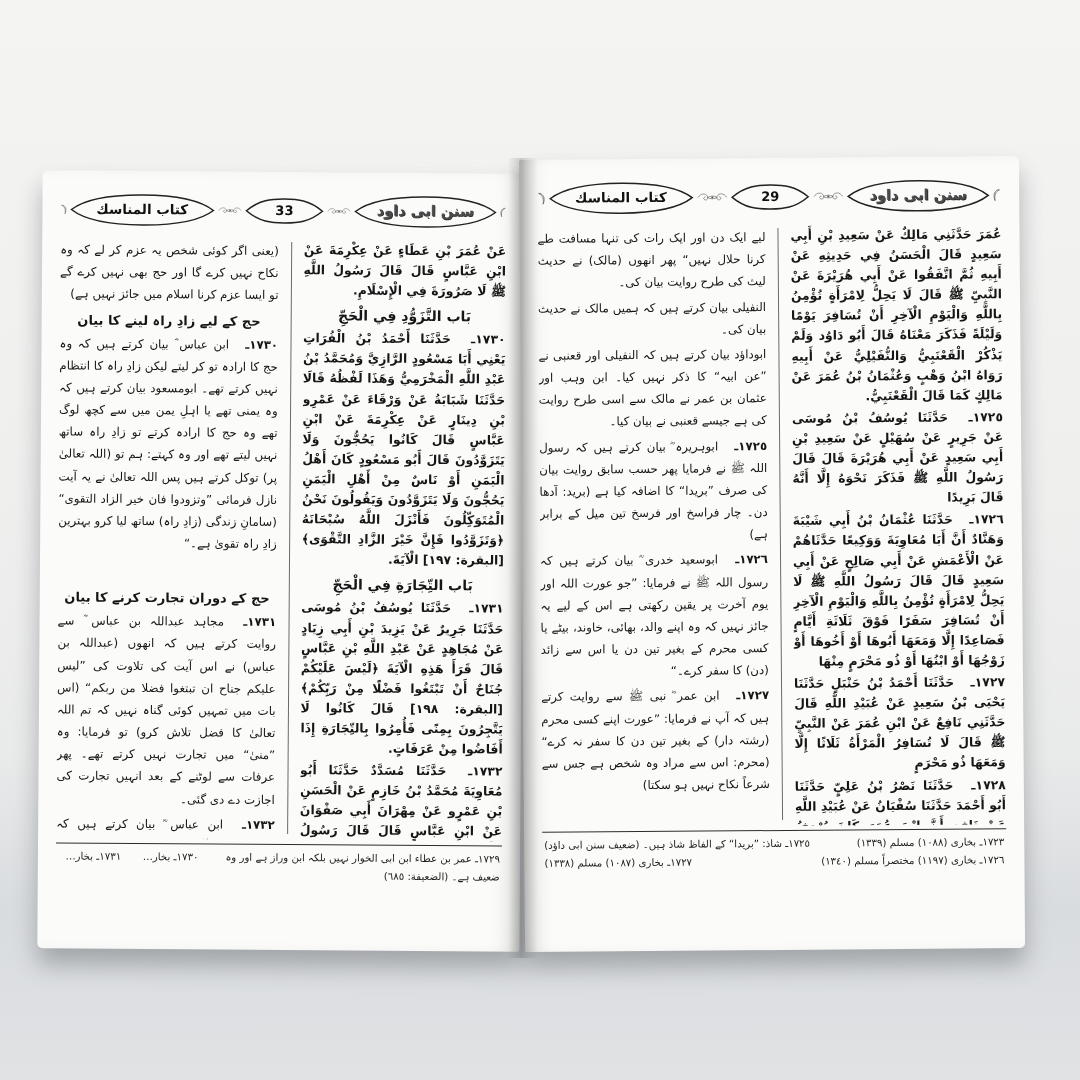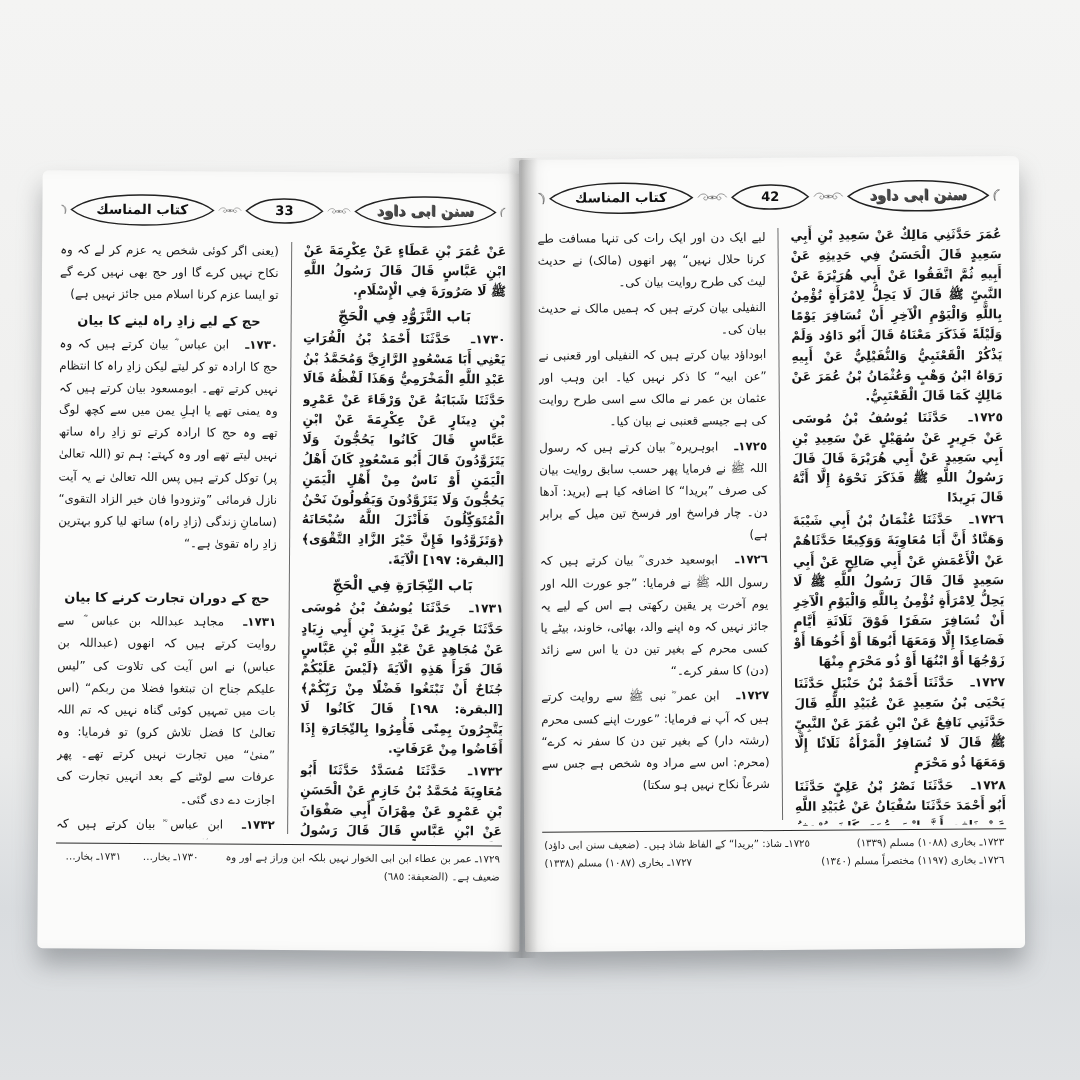--- a/index.html
+++ b/index.html
@@ -146,21 +146,21 @@
         <span class="cart-label">سنن ابی داود</span>
       </div>
       <svg class="flourish" width="66" height="26" viewBox="0 0 72 26">
           <path d="M4,13 C10,3 21,3 25,10 C28,15 24,20 19,18 C15,16 17,11 21,12 M68,13 C62,3 51,3 47,10 C44,15 48,20 53,18 C57,16 55,11 51,12 M25,13 C31,9 41,9 47,13 M25,13 C31,17 41,17 47,13" stroke="#333" fill="none" stroke-width="1.3"></path>
           <circle cx="36" cy="13" r="2.3" fill="#333"></circle>
         </svg>
       <div class="cartouche cart-num">
         <svg viewBox="0 0 84 30" preserveAspectRatio="none">
             <path d="M4,15 C17,4 29,3 42,3 C55,3 67,4 80,15 C67,26 55,27 42,27 C29,27 17,26 4,15 Z" fill="#fbfbfa" stroke="#222" stroke-width="1.5"></path>
           </svg>
-        <span class="cart-label">42</span>
+        <span class="cart-label">29</span>
       </div>
       <svg class="flourish" width="66" height="26" viewBox="0 0 72 26">
           <path d="M4,13 C10,3 21,3 25,10 C28,15 24,20 19,18 C15,16 17,11 21,12 M68,13 C62,3 51,3 47,10 C44,15 48,20 53,18 C57,16 55,11 51,12 M25,13 C31,9 41,9 47,13 M25,13 C31,17 41,17 47,13" stroke="#333" fill="none" stroke-width="1.3"></path>
           <circle cx="36" cy="13" r="2.3" fill="#333"></circle>
         </svg>
       <div class="cartouche cart-chapter">
         <svg viewBox="0 0 150 34" preserveAspectRatio="none">
             <path d="M4,17 C22,3 59,2 75,2 C91,2 128,3 146,17 C128,31 91,32 75,32 C59,32 22,31 4,17 Z" fill="#fbfbfa" stroke="#222" stroke-width="1.5"></path>
           </svg>
         <span class="cart-label">كتاب المناسك</span>

